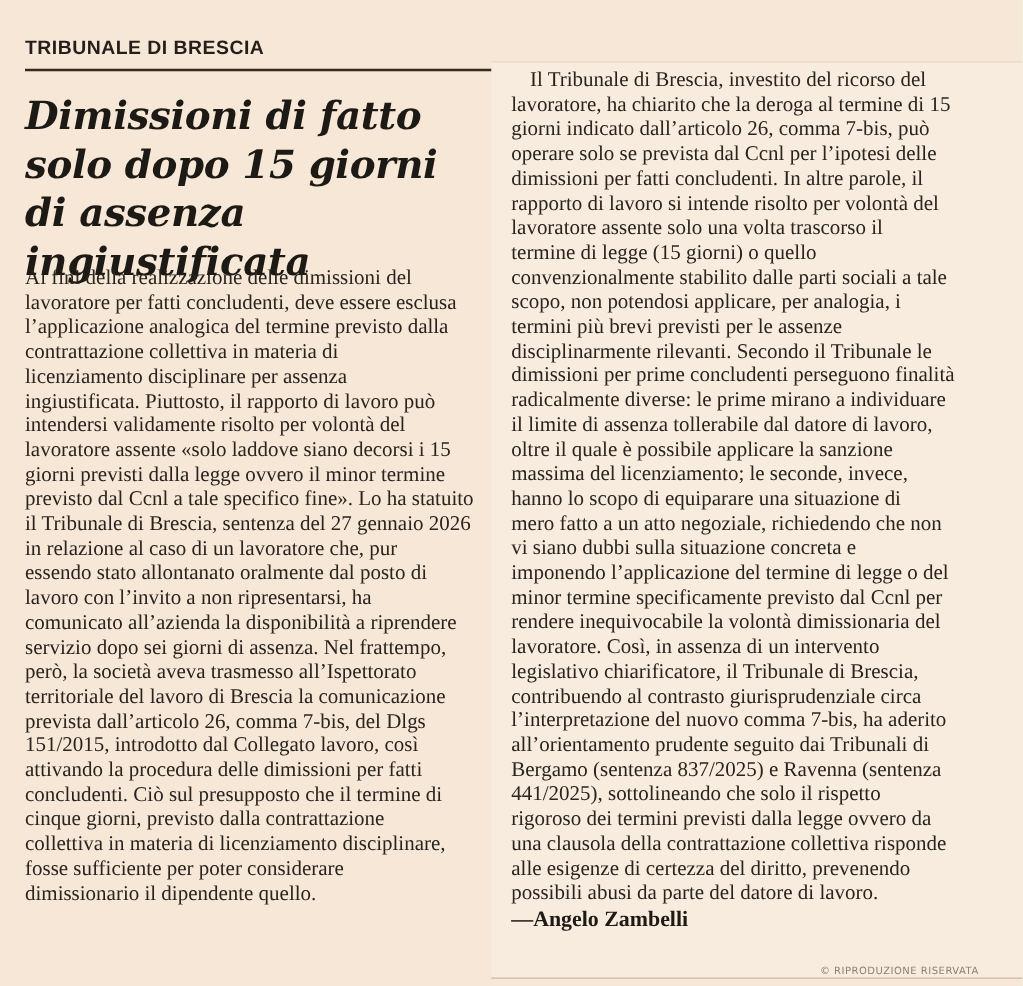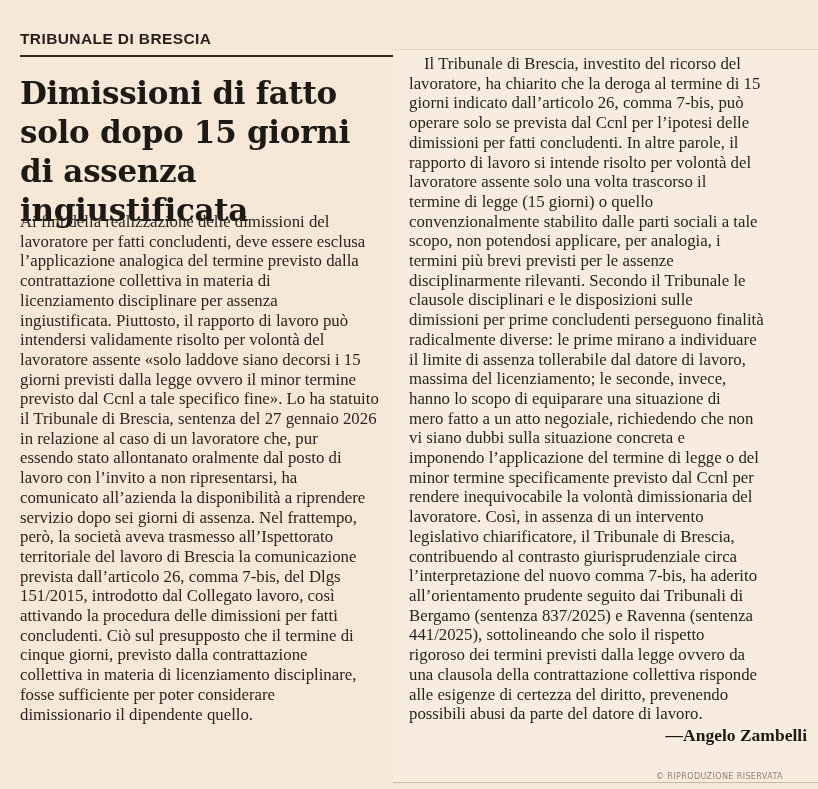--- a/index.html
+++ b/index.html
@@ -52,21 +52,20 @@
     color:#2a241f;
     white-space:nowrap;
   }
   .col-right .bodyline:first-child { text-indent:15px; }
   .byline {
     font-family:"Liberation Serif", serif;
     font-weight:bold;
     font-size:17.5px;
     line-height:20px;
     color:#1d1915;
-    text-align:right;
     margin-top:1px;
     padding-right:4px;
   }
   .copyright {
     font-family:"DejaVu Sans", sans-serif;
     font-size:8px;
     letter-spacing:0.4px;
     color:#8d8279;
     text-align:right;
     margin-top:27px;
@@ -76,21 +75,21 @@
 </head>
 <body>
 
 <div class="page">
 
   <div class="right-panel"></div>
 
   <div class="kicker">TRIBUNALE DI BRESCIA</div>
   <div class="kicker-rule"></div>
 
-  <h1 class="headline" style="margin:0;">
+  <h1 class="headline" style="margin:0;font-style:italic;">
     <span class="headline-line">Dimissioni di fatto</span>
     <span class="headline-line">solo dopo 15 giorni</span>
     <span class="headline-line">di assenza ingiustificata</span>
   </h1>
 
   <div class="col-left">
       <div class="bodyline">Ai fini della realizzazione delle dimissioni del</div>
       <div class="bodyline">lavoratore per fatti concludenti, deve essere esclusa</div>
       <div class="bodyline">l’applicazione analogica del termine previsto dalla</div>
       <div class="bodyline">contrattazione collettiva in materia di</div>
@@ -125,24 +124,24 @@
         <div class="bodyline">giorni indicato dall’articolo 26, comma 7-bis, può</div>
         <div class="bodyline">operare solo se prevista dal Ccnl per l’ipotesi delle</div>
         <div class="bodyline">dimissioni per fatti concludenti. In altre parole, il</div>
         <div class="bodyline">rapporto di lavoro si intende risolto per volontà del</div>
         <div class="bodyline">lavoratore assente solo una volta trascorso il</div>
         <div class="bodyline">termine di legge (15 giorni) o quello</div>
         <div class="bodyline">convenzionalmente stabilito dalle parti sociali a tale</div>
         <div class="bodyline">scopo, non potendosi applicare, per analogia, i</div>
         <div class="bodyline">termini più brevi previsti per le assenze</div>
         <div class="bodyline">disciplinarmente rilevanti. Secondo il Tribunale le</div>
-        <div class="bodyline">clausole disciplinari e le disposizioni sulle</div>
         <div class="bodyline">dimissioni per prime concludenti perseguono finalità</div>
         <div class="bodyline">radicalmente diverse: le prime mirano a individuare</div>
         <div class="bodyline">il limite di assenza tollerabile dal datore di lavoro,</div>
+        <div class="bodyline">oltre il quale è possibile applicare la sanzione</div>
         <div class="bodyline">massima del licenziamento; le seconde, invece,</div>
         <div class="bodyline">hanno lo scopo di equiparare una situazione di</div>
         <div class="bodyline">mero fatto a un atto negoziale, richiedendo che non</div>
         <div class="bodyline">vi siano dubbi sulla situazione concreta e</div>
         <div class="bodyline">imponendo l’applicazione del termine di legge o del</div>
         <div class="bodyline">minor termine specificamente previsto dal Ccnl per</div>
         <div class="bodyline">rendere inequivocabile la volontà dimissionaria del</div>
         <div class="bodyline">lavoratore. Così, in assenza di un intervento</div>
         <div class="bodyline">legislativo chiarificatore, il Tribunale di Brescia,</div>
         <div class="bodyline">contribuendo al contrasto giurisprudenziale circa</div>

